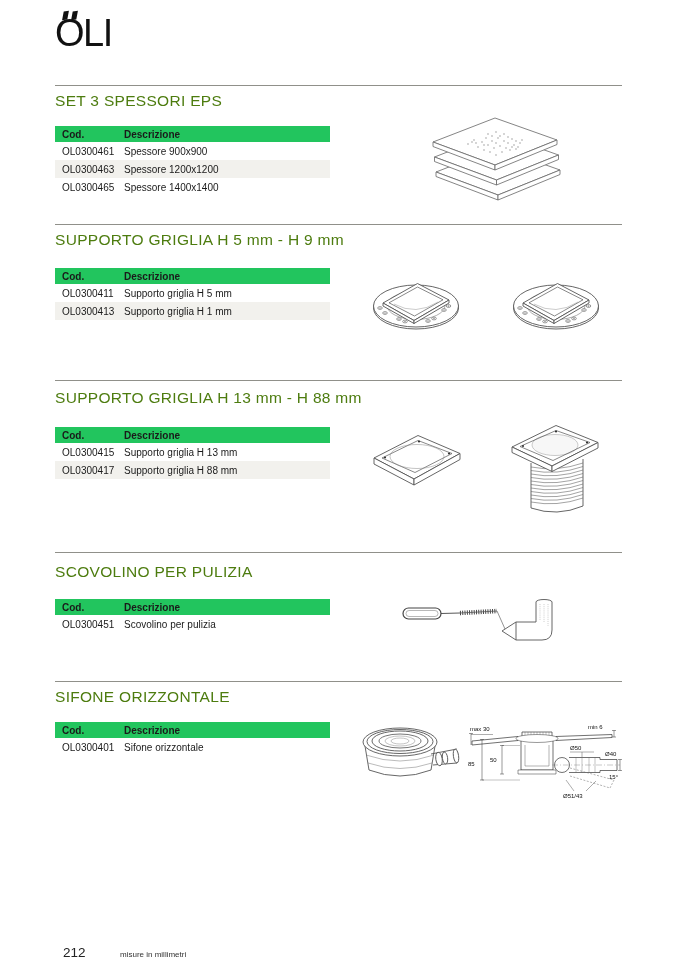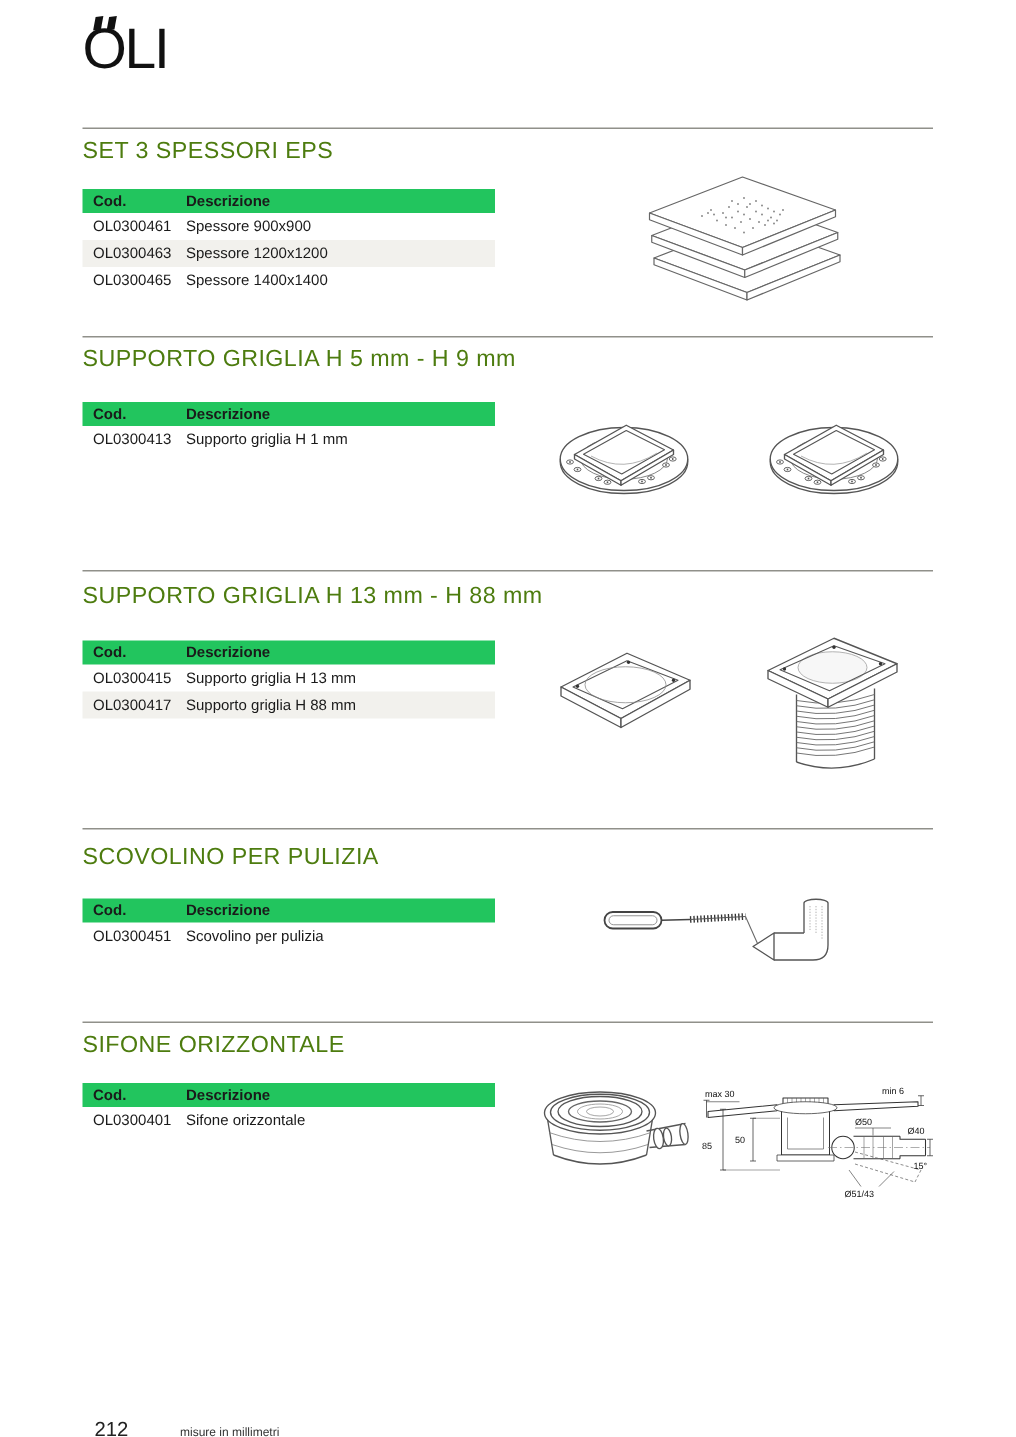--- a/index.html
+++ b/index.html
@@ -76,20 +76,24 @@
     </div>
 
     <div class="rule" style="top:224px"></div>
     <h2 class="sec-title" style="top:231px">SUPPORTO GRIGLIA H 5 mm - H 9 mm</h2>
     <div class="tbl" style="top:268px">
       <div class="t-head">
         <span class="c-cod">Cod.</span>
         <span class="c-desc">Descrizione</span>
       </div>
       <div class="t-body">
+        <div class="t-row">
+          <span class="c-cod">OL0300411</span>
+          <span class="c-desc">Supporto griglia H 5 mm</span>
+        </div>
         <div class="t-row">
           <span class="c-cod">OL0300413</span>
           <span class="c-desc">Supporto griglia H 1 mm</span>
         </div>
       </div>
     </div>
 
     <div class="rule" style="top:380px"></div>
     <h2 class="sec-title" style="top:389px">SUPPORTO GRIGLIA H 13 mm - H 88 mm</h2>
     <div class="tbl" style="top:427px">

